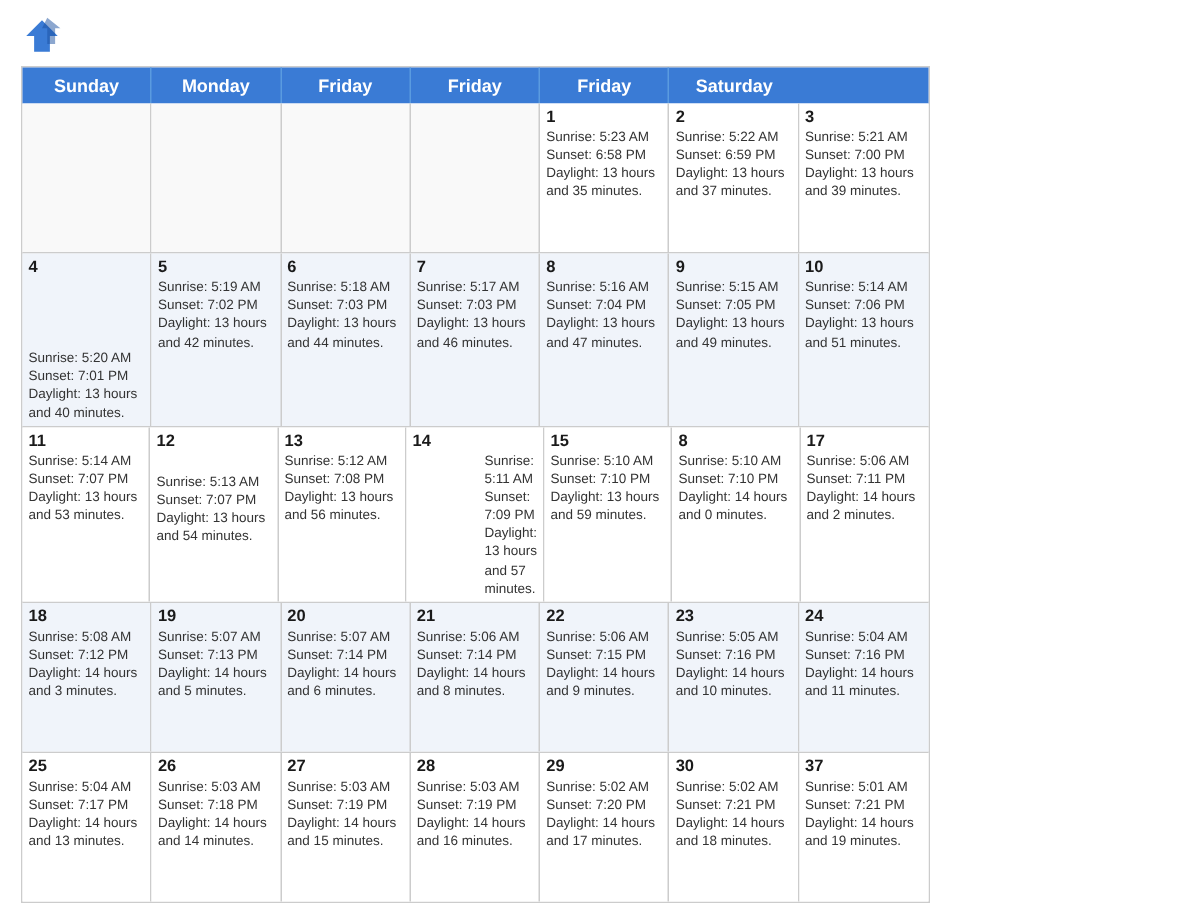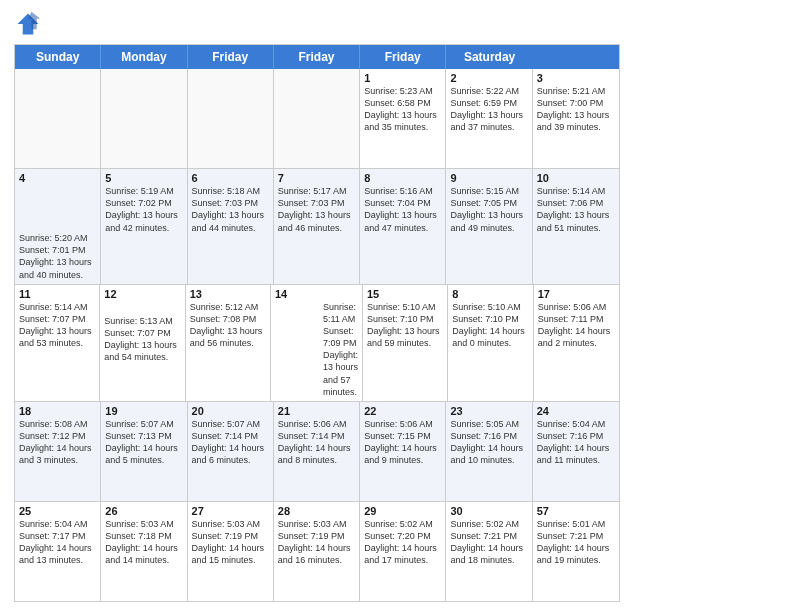--- a/index.html
+++ b/index.html
@@ -359,21 +359,21 @@
 and 17 minutes.</div>
           </div>
           <div class="cal-cell">
             <div class="day-num">30</div>
             <div class="cell-info" style="white-space: pre-line;">Sunrise: 5:02 AM
 Sunset: 7:21 PM
 Daylight: 14 hours
 and 18 minutes.</div>
           </div>
           <div class="cal-cell">
-            <div class="day-num">57</div>
+            <div class="day-num">37</div>
             <div class="cell-info" style="white-space: pre-line;">Sunrise: 5:01 AM
 Sunset: 7:21 PM
 Daylight: 14 hours
 and 19 minutes.</div>
           </div>
         </div>
       </div>
   </div>
 </div>
 

